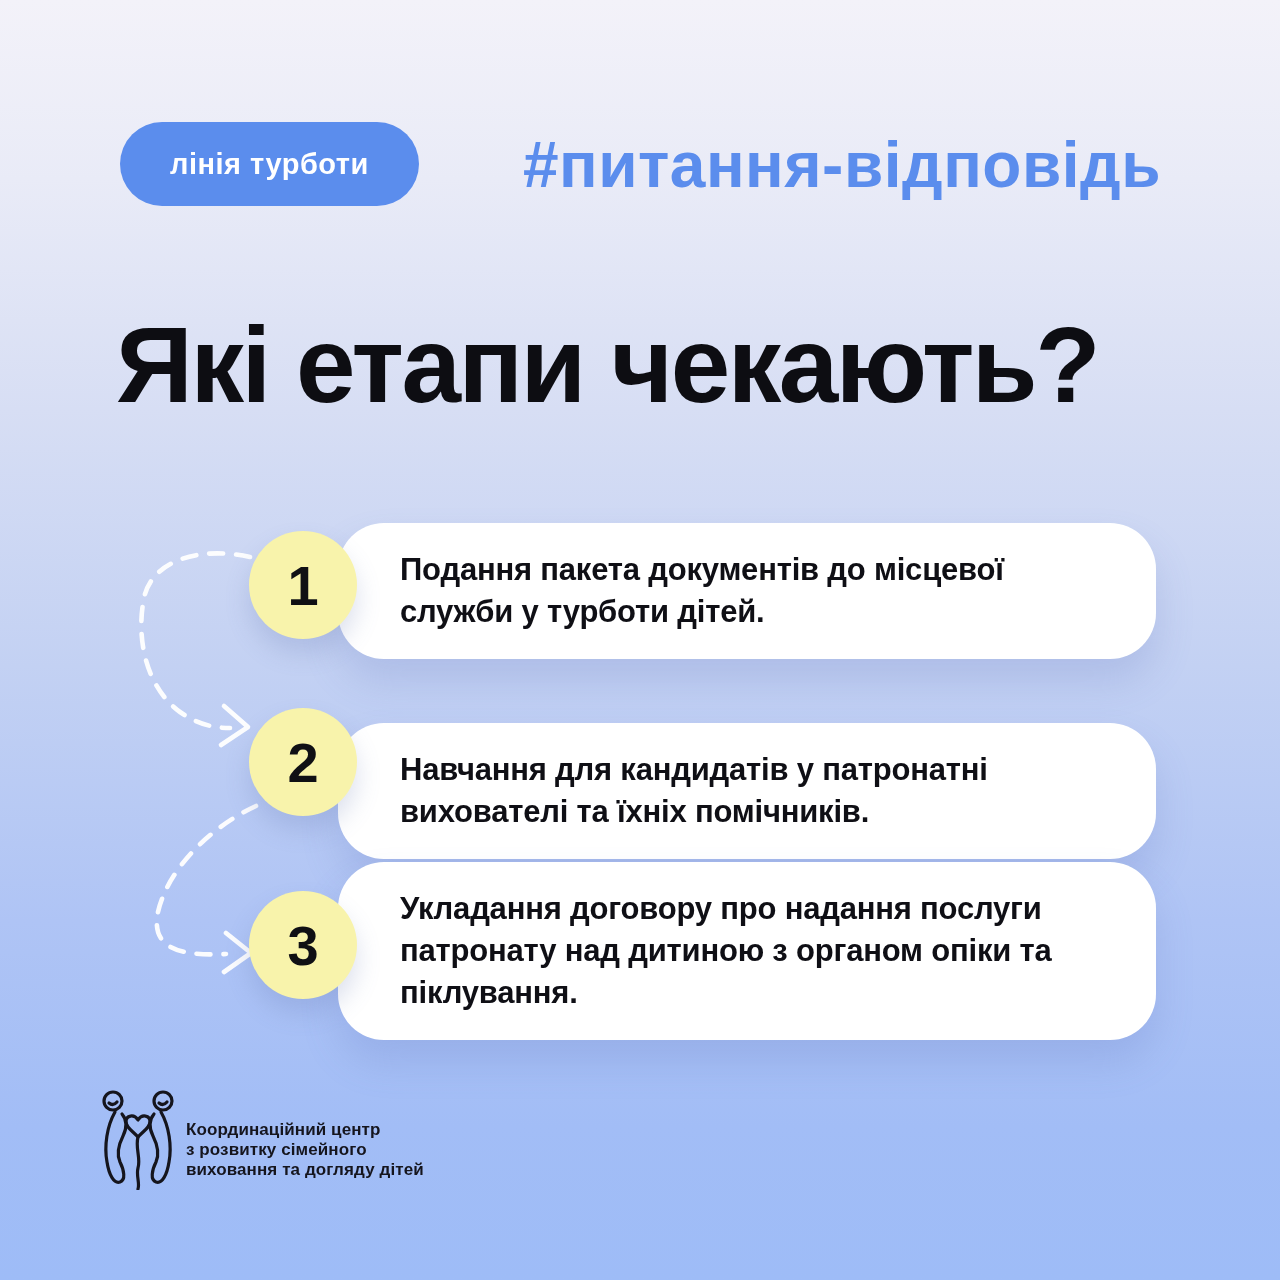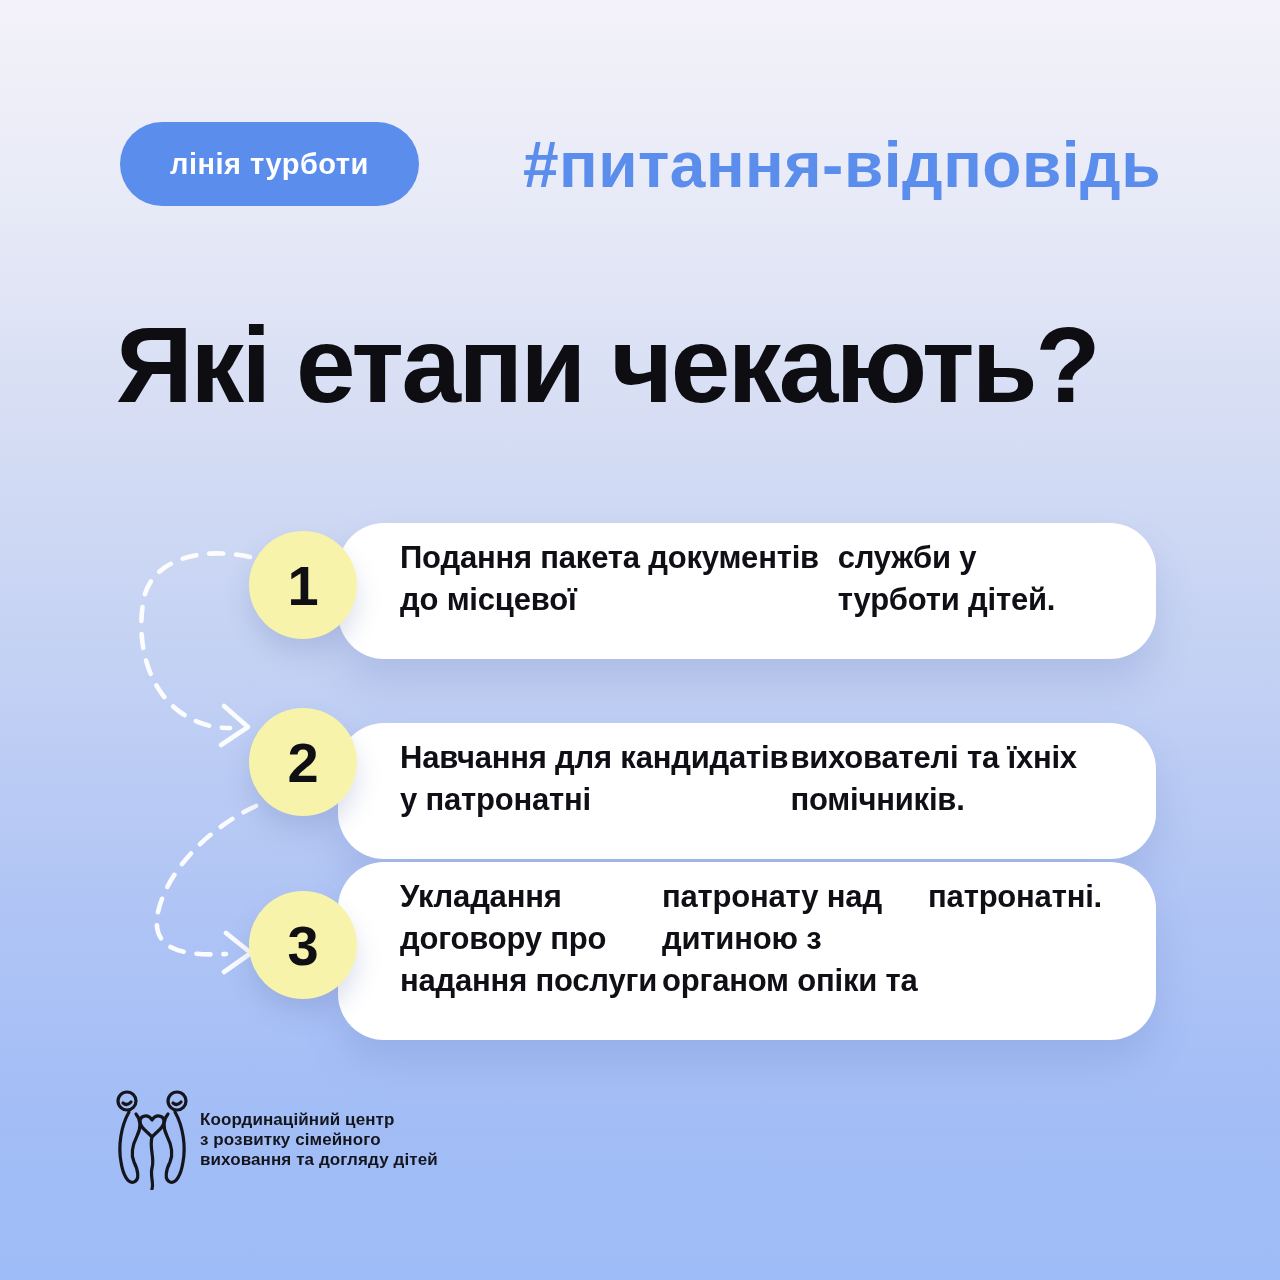--- a/index.html
+++ b/index.html
@@ -70,24 +70,24 @@
     height: 1280px;
     pointer-events: none;
   }
   .step-card {
     position: absolute;
     left: 338px;
     width: 818px;
     box-sizing: border-box;
     background: #ffffff;
     border-radius: 46px;
-    padding: 14px 54px 26px 62px;
+    padding: 26px 54px 26px 62px;
     box-shadow: 0 22px 38px rgba(88, 108, 185, 0.20);
     display: flex;
-    flex-direction: row;
+    flex-direction: column;
     justify-content: center;
     color: #0f0f15;
     font-size: 31px;
     line-height: 42px;
     font-weight: 700;
     letter-spacing: -0.2px;
   }
   .card-1 { top: 523px; min-height: 136px; }
   .card-2 { top: 695px; min-height: 136px; margin-top: 28px; }
   .card-3 { top: 862px; min-height: 178px; }
@@ -106,24 +106,24 @@
     font-size: 56px;
     font-weight: 700;
     color: #101014;
     z-index: 3;
   }
   .circle-1 { top: 531px; }
   .circle-2 { top: 708px; }
   .circle-3 { top: 891px; }
   .footer {
     position: absolute;
-    left: 114px;
+    left: 100px;
     top: 1090px;
     display: flex;
-    align-items: flex-start;
+    align-items: center;
   }
   .footer-logo {
     width: 76px;
     height: 100px;
     flex: 0 0 auto;
   }
   .footer-org {
     margin-left: 10px;
     margin-top: 20px;
     font-size: 17px;
@@ -170,21 +170,21 @@
     <span class="card-line">Навчання для кандидатів у патронатні</span>
     <span class="card-line">вихователі та їхніх помічників.</span>
   </div>
 
   <div class="step-circle circle-3">
     <span>3</span>
   </div>
   <div class="step-card card-3">
     <span class="card-line">Укладання договору про надання послуги</span>
     <span class="card-line">патронату над дитиною з органом опіки та</span>
-    <span class="card-line">патронатні.</span>
+    <span class="card-line">піклування.</span>
   </div>
 
   <div class="footer">
     <svg class="footer-logo" viewBox="0 0 74 100" xmlns="http://www.w3.org/2000/svg">
       <g stroke="#15151d" stroke-width="3.2" fill="none" stroke-linecap="round" stroke-linejoin="round">
         <circle cx="12" cy="11" r="9"></circle>
         <path d="M 8 13 Q 12 16.5 16 12"></path>
         <circle cx="62" cy="11" r="9"></circle>
         <path d="M 58 13 Q 62 16.5 66 12"></path>
         <path d="M 37 30 C 33 23.5 25 25.5 25 31.5 C 25 37.5 31 40.5 37 47 C 43 40.5 49 37.5 49 31.5 C 49 25.5 41 23.5 37 30 Z"></path>

